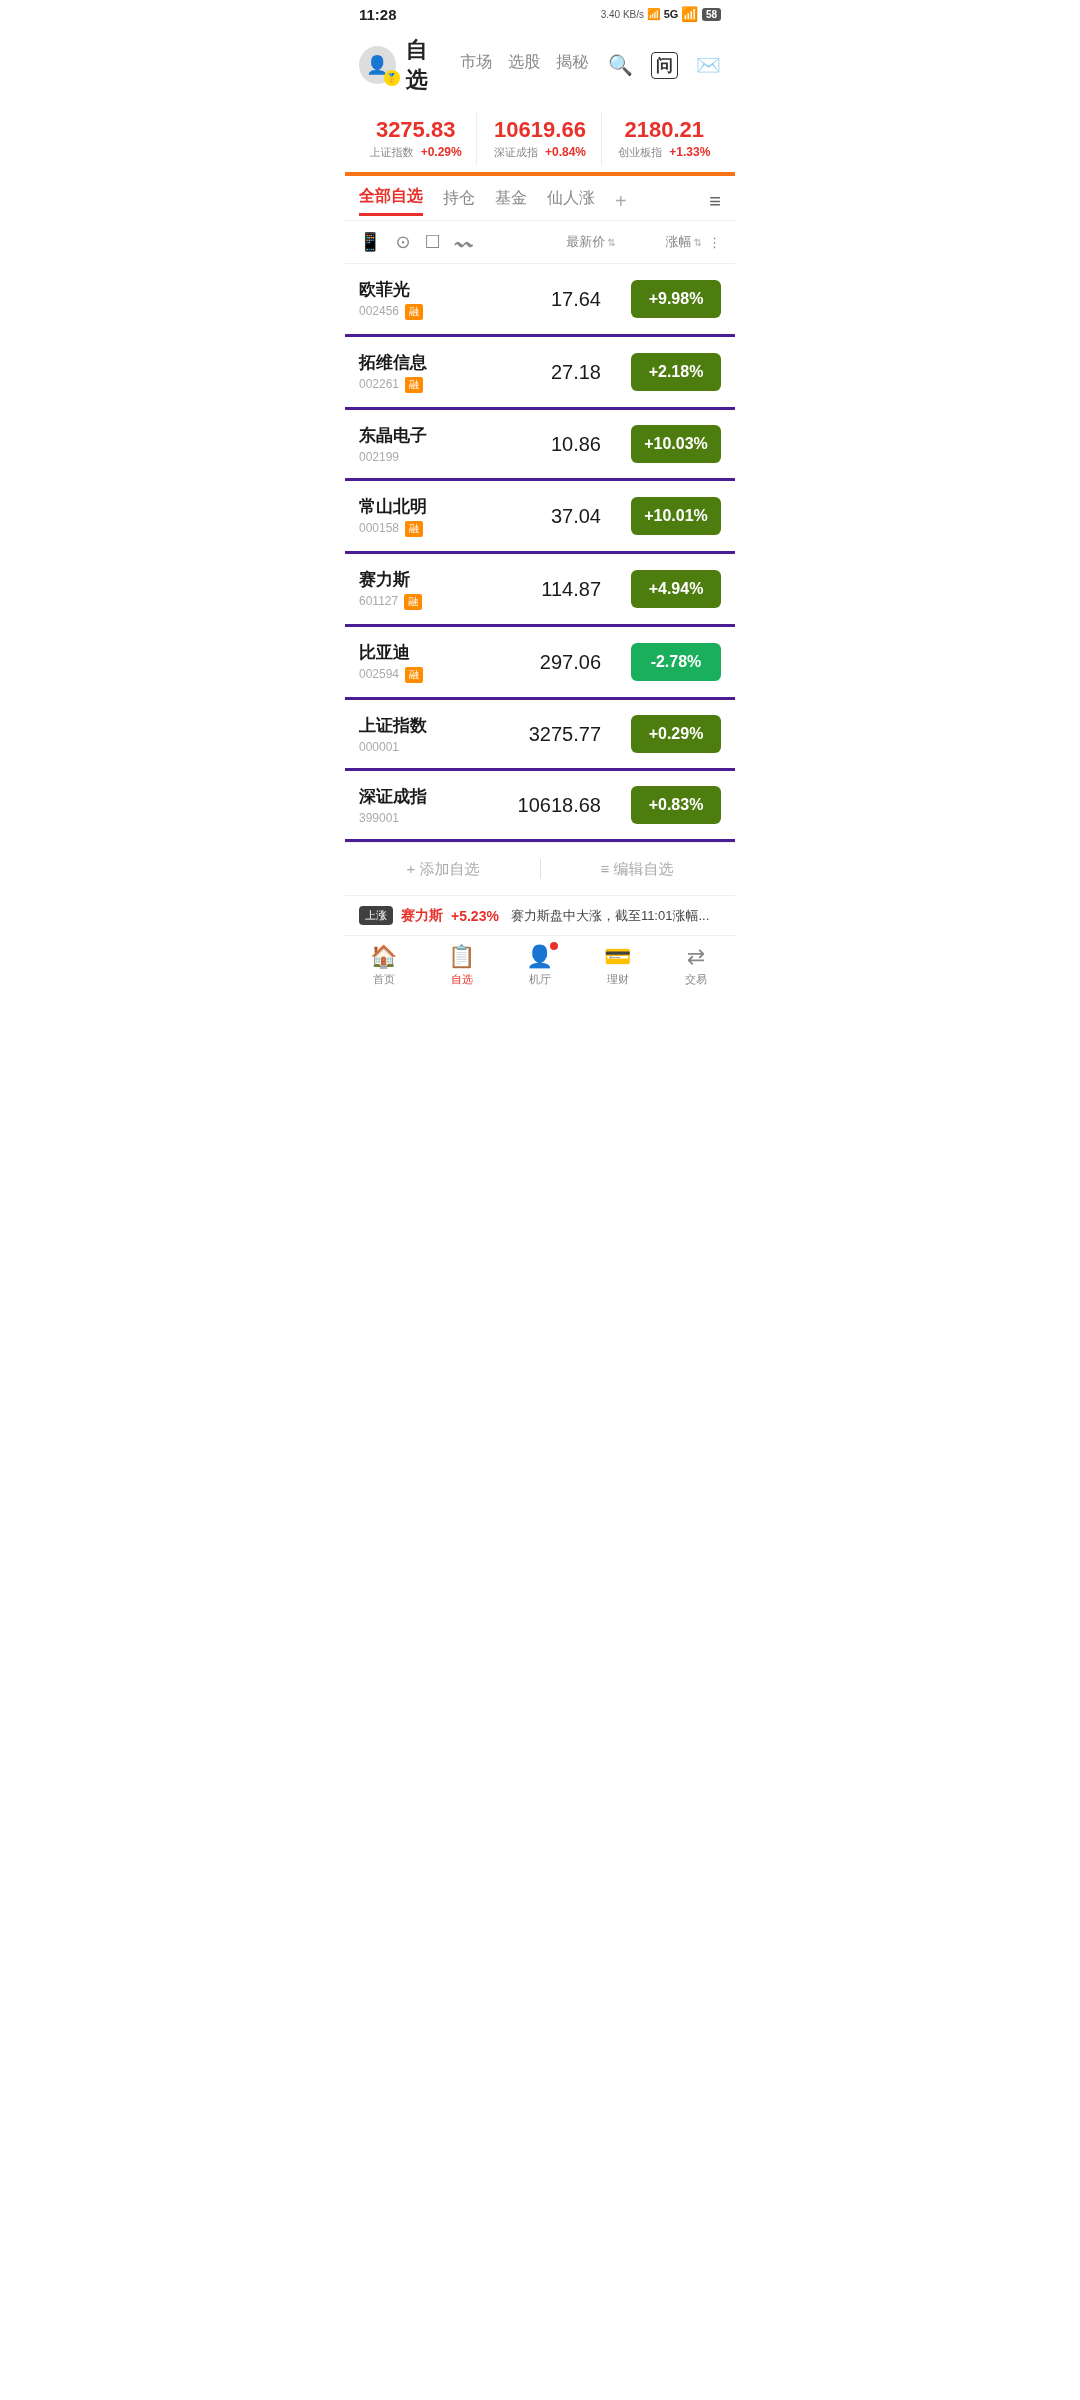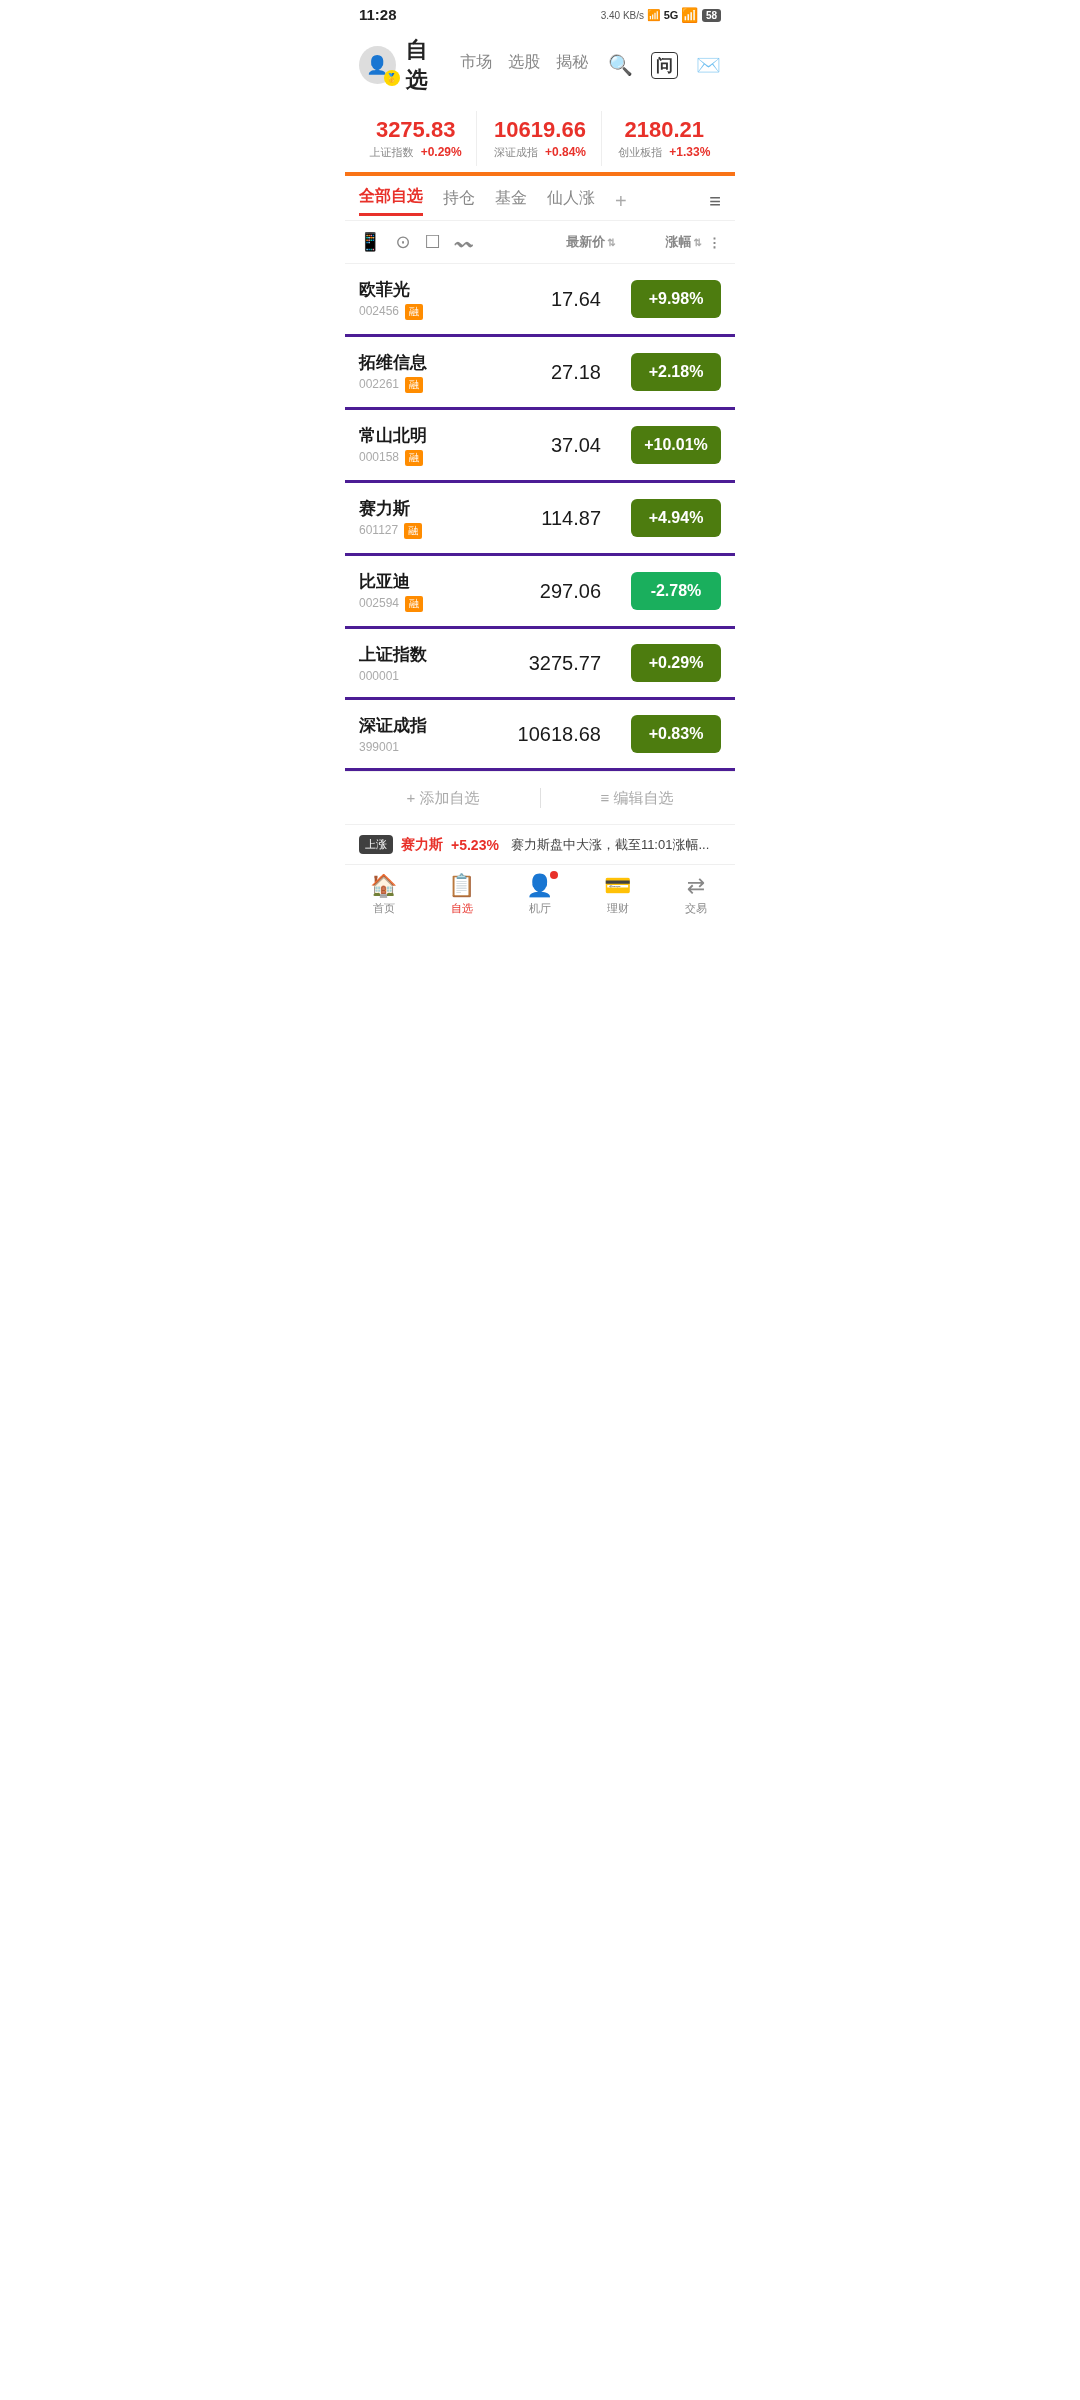--- a/index.html
+++ b/index.html
@@ -11,21 +11,21 @@
       margin: 0 auto;
       font-size: 14px;
       color: #222;
       overflow-x: hidden;
     }
 
     
     .status-bar {
       display: flex;
       justify-content: space-between;
-      align-items: flex-end;
+      align-items: flex-start;
       padding: 6px 14px 4px;
       font-size: 13px;
       font-weight: 600;
       background: #fff;
     }
     .status-time { font-size: 15px; font-weight: 700; }
     .status-icons { display: flex; align-items: center; gap: 3px; font-size: 11px; }
 
     
     .header {
@@ -156,21 +156,20 @@
       display: flex;
       margin-left: auto;
       gap: 0;
     }
     .col-header {
       font-size: 13px;
       color: #888;
       display: flex;
       align-items: center;
       gap: 2px;
-      font-weight: bold;
     }
     .col-header:first-child { margin-right: 30px; }
     .sort-arrows { font-size: 10px; color: #aaa; }
 
     
     .stock-list { background: #fff; }
     .stock-item {
       display: flex;
       align-items: center;
       padding: 14px 14px;
@@ -420,20 +419,31 @@
       <div class="stock-code-row">
         <span class="stock-code">002261</span>
         <span class="stock-tag">融</span>
       </div>
     </div>
     <span class="stock-price">27.18</span>
     <span class="stock-change change-up">+2.18%</span>
   </div>
     <div class="stock-item">
     <div class="stock-info">
+      <div class="stock-name">东晶电子</div>
+      <div class="stock-code-row">
+        <span class="stock-code">002199</span>
+
+      </div>
+    </div>
+    <span class="stock-price">10.86</span>
+    <span class="stock-change change-up">+10.03%</span>
+  </div>
+    <div class="stock-item">
+    <div class="stock-info">
       <div class="stock-name">常山北明</div>
       <div class="stock-code-row">
         <span class="stock-code">000158</span>
         <span class="stock-tag">融</span>
       </div>
     </div>
     <span class="stock-price">37.04</span>
     <span class="stock-change change-up">+10.01%</span>
   </div>
     <div class="stock-item">

